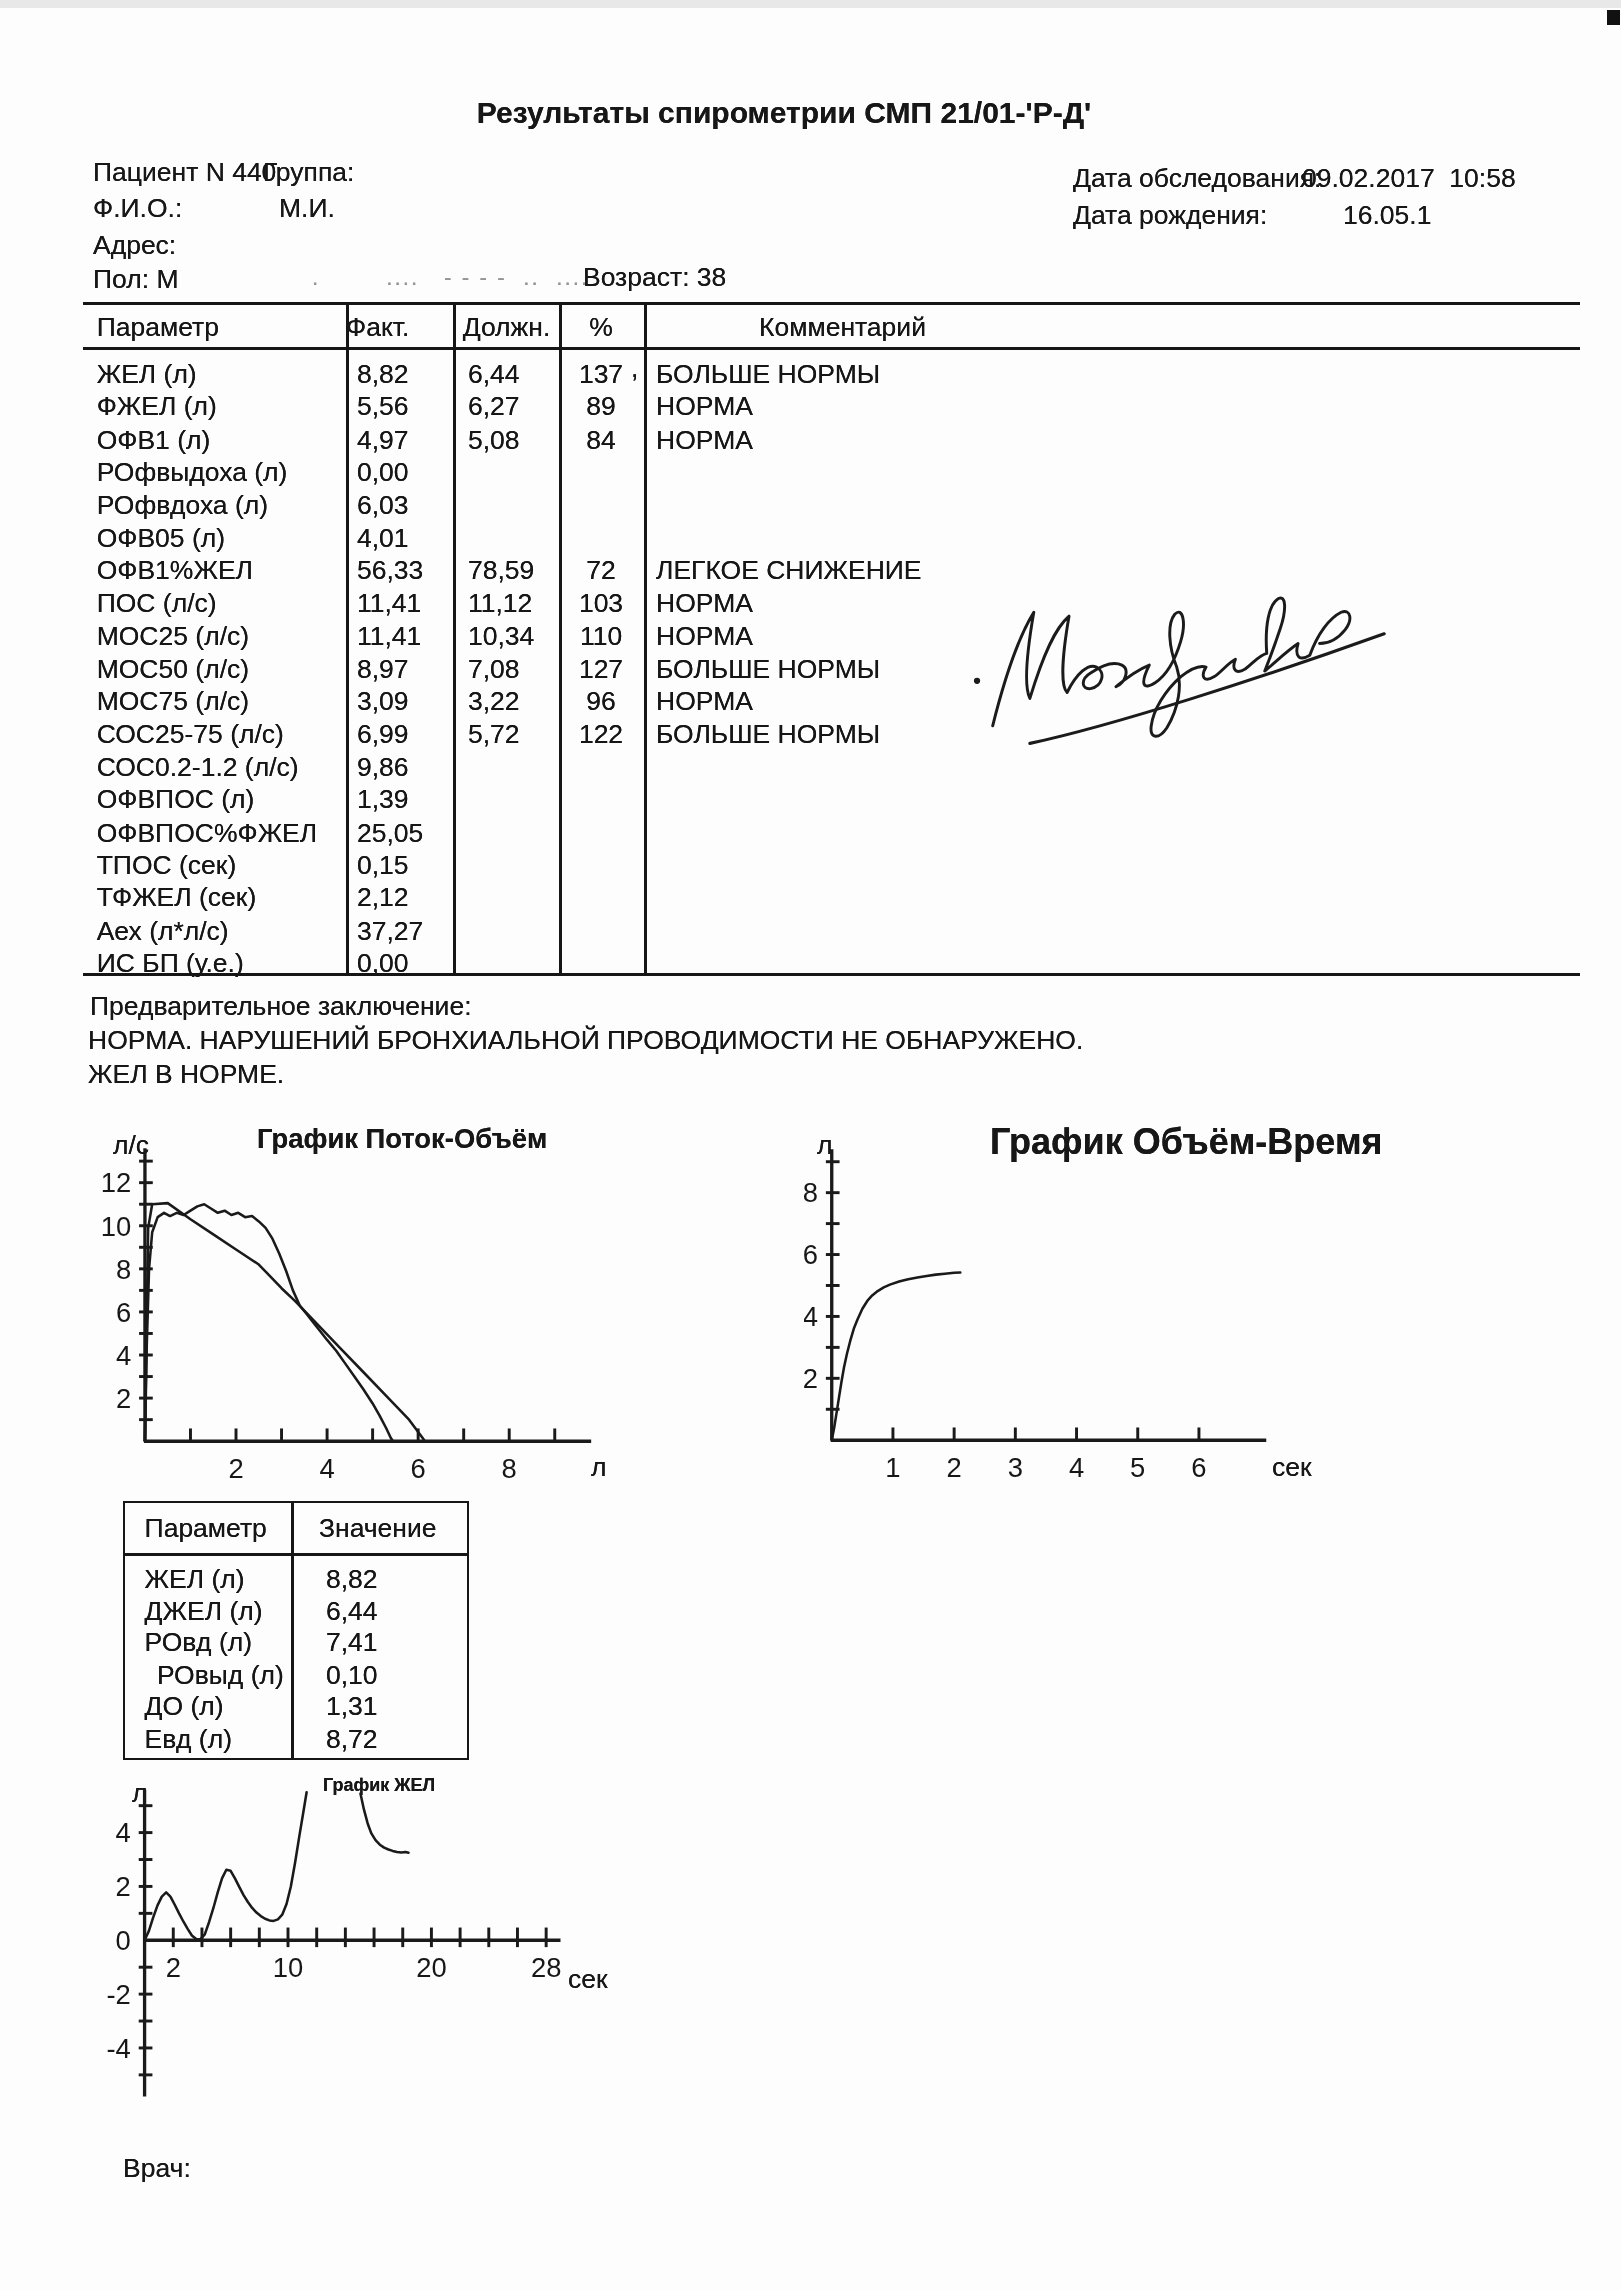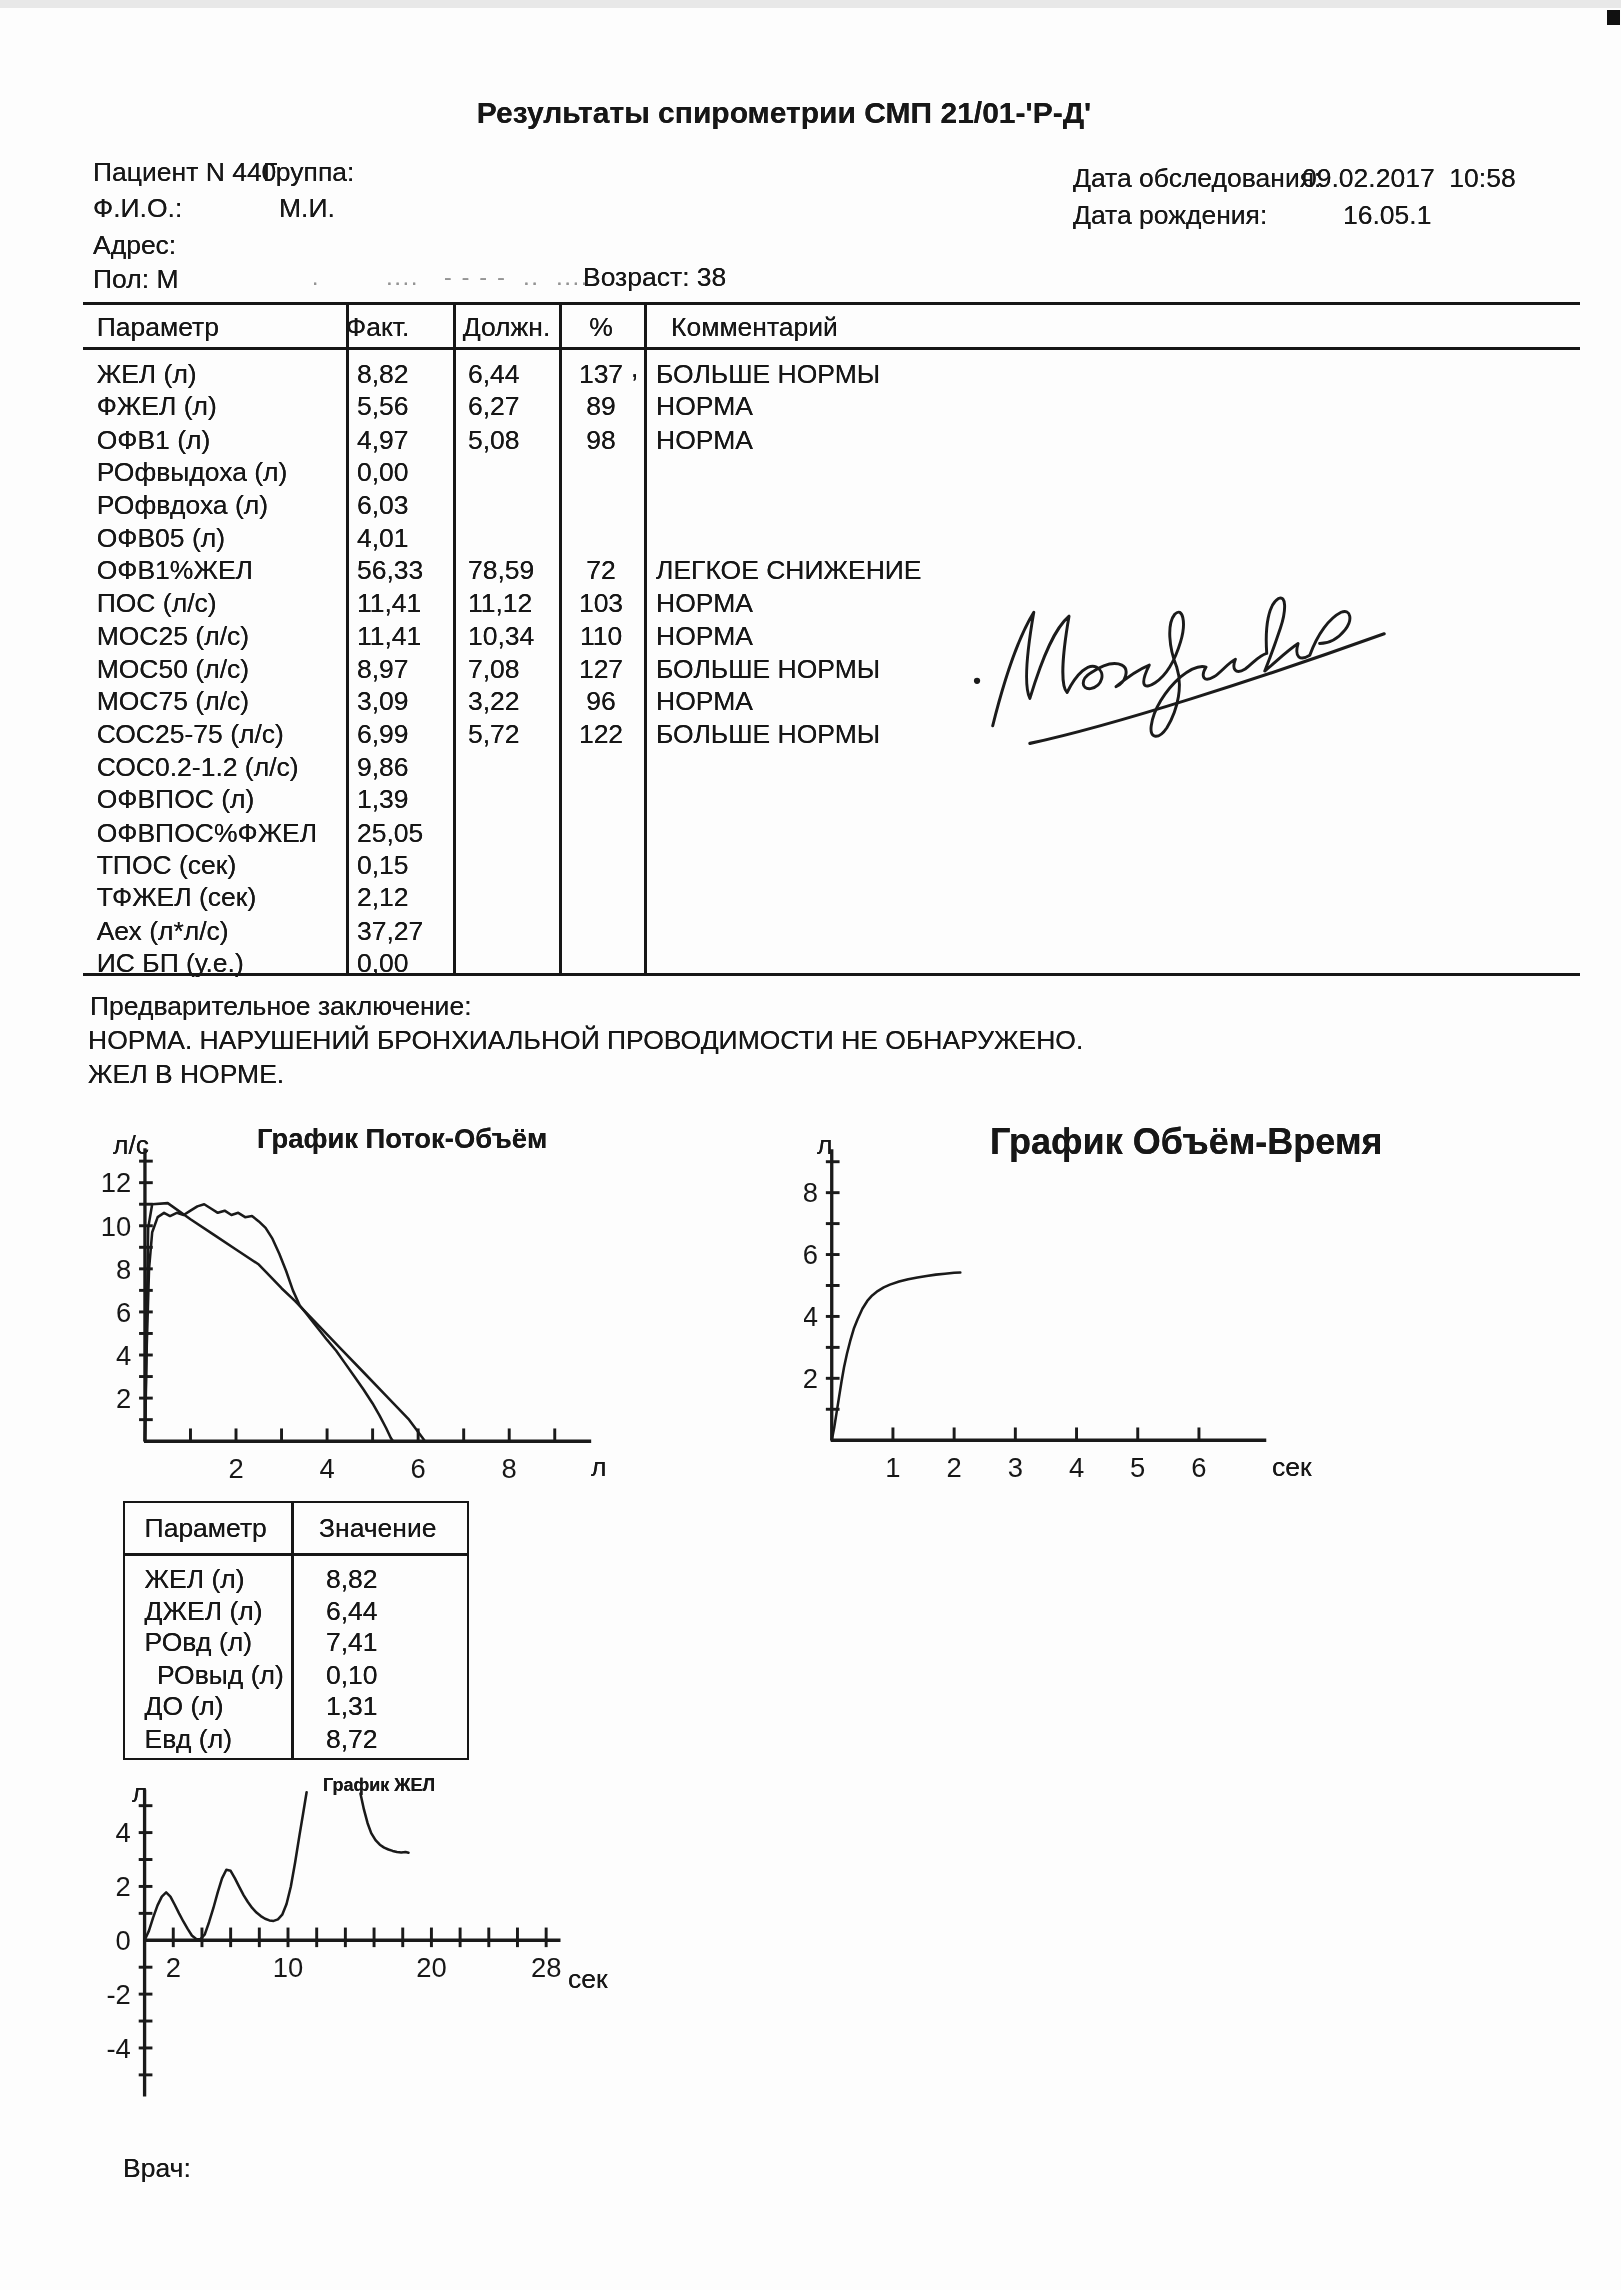--- a/index.html
+++ b/index.html
@@ -58,41 +58,41 @@
     <div class="hline" style="top:671px"></div>
     <div class="vline" style="left:263px"></div>
     <div class="vline" style="left:370px"></div>
     <div class="vline" style="left:476px"></div>
     <div class="vline" style="left:561px"></div>
 
     <div class="cell" style="left:13.7px;top:9.8px">Параметр</div>
     <div class="cell" style="left:263px;top:9.8px;width:107px;">Факт.</div>
     <div class="cell" style="left:370px;top:9.8px;width:107px;text-align:center">Должн.</div>
     <div class="cell" style="left:476px;top:9.8px;width:84px;text-align:center">%</div>
-    <div class="cell" style="left:588px;top:9.8px;width:343px;">Комментарий</div>
+    <div class="cell" style="left:588px;top:9.8px;width:343px;text-align:center">Комментарий</div>
 
     <div class="row" style="top:57px">
         <span class="c-name">ЖЕЛ (л)</span>
         <span class="c-f">8,82</span>
         <span class="c-p">6,44</span>
         <span class="c-pct">137</span>
         <span class="c-com">БОЛЬШЕ НОРМЫ</span>
       </div>
     <div class="row" style="top:89px">
         <span class="c-name">ФЖЕЛ (л)</span>
         <span class="c-f">5,56</span>
         <span class="c-p">6,27</span>
         <span class="c-pct">89</span>
         <span class="c-com">НОРМА</span>
       </div>
     <div class="row" style="top:123px">
         <span class="c-name">ОФВ1 (л)</span>
         <span class="c-f">4,97</span>
         <span class="c-p">5,08</span>
-        <span class="c-pct">98</span>
+        <span class="c-pct">84</span>
         <span class="c-com">НОРМА</span>
       </div>
     <div class="row" style="top:155px">
         <span class="c-name">РОфвыдоха (л)</span>
         <span class="c-f">0,00</span>
         <span class="c-p"></span>
         <span class="c-pct"></span>
         <span class="c-com"></span>
       </div>
     <div class="row" style="top:188px">

